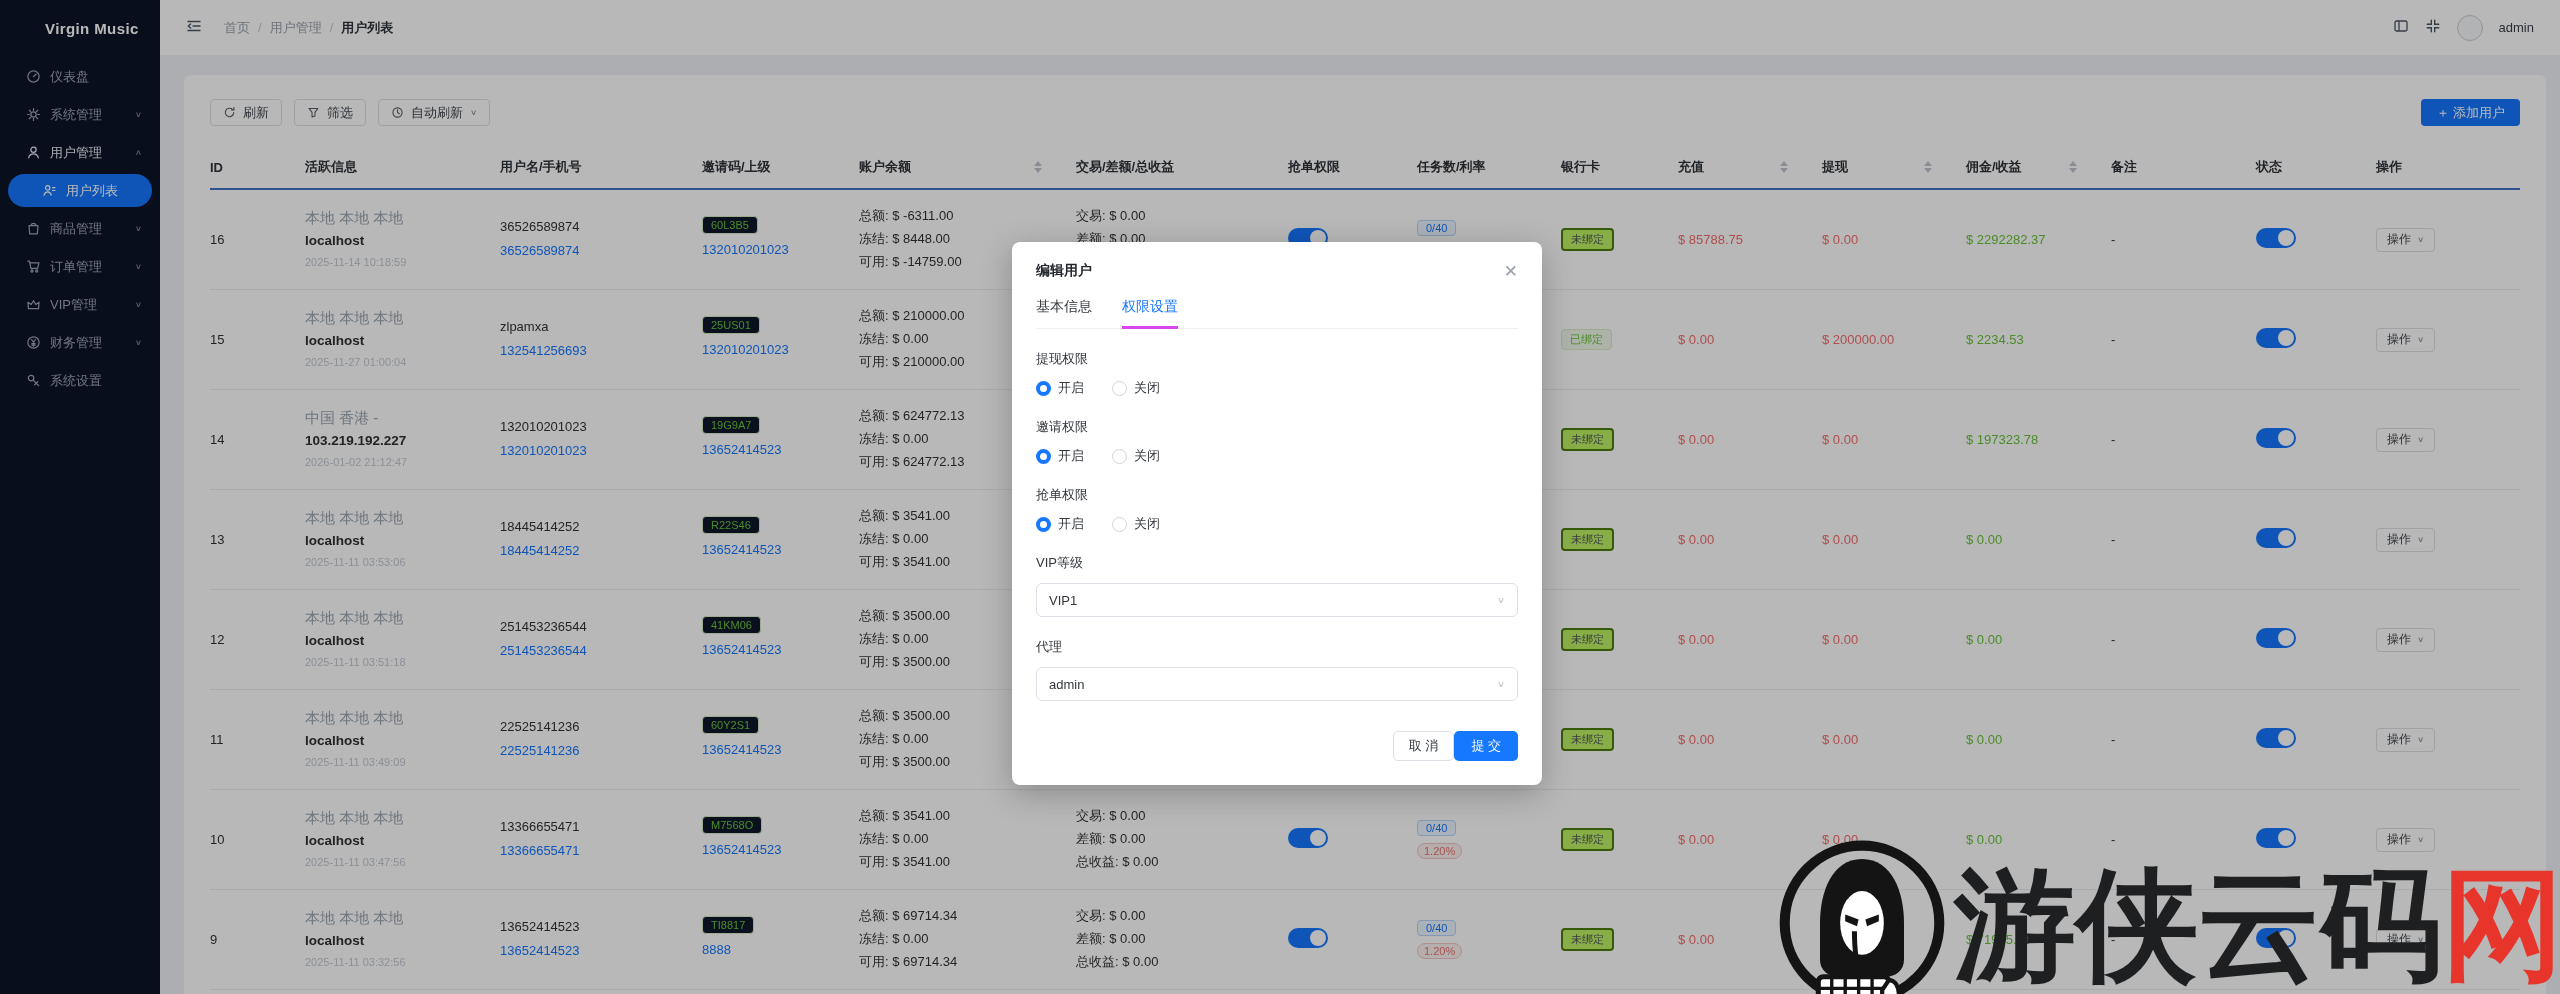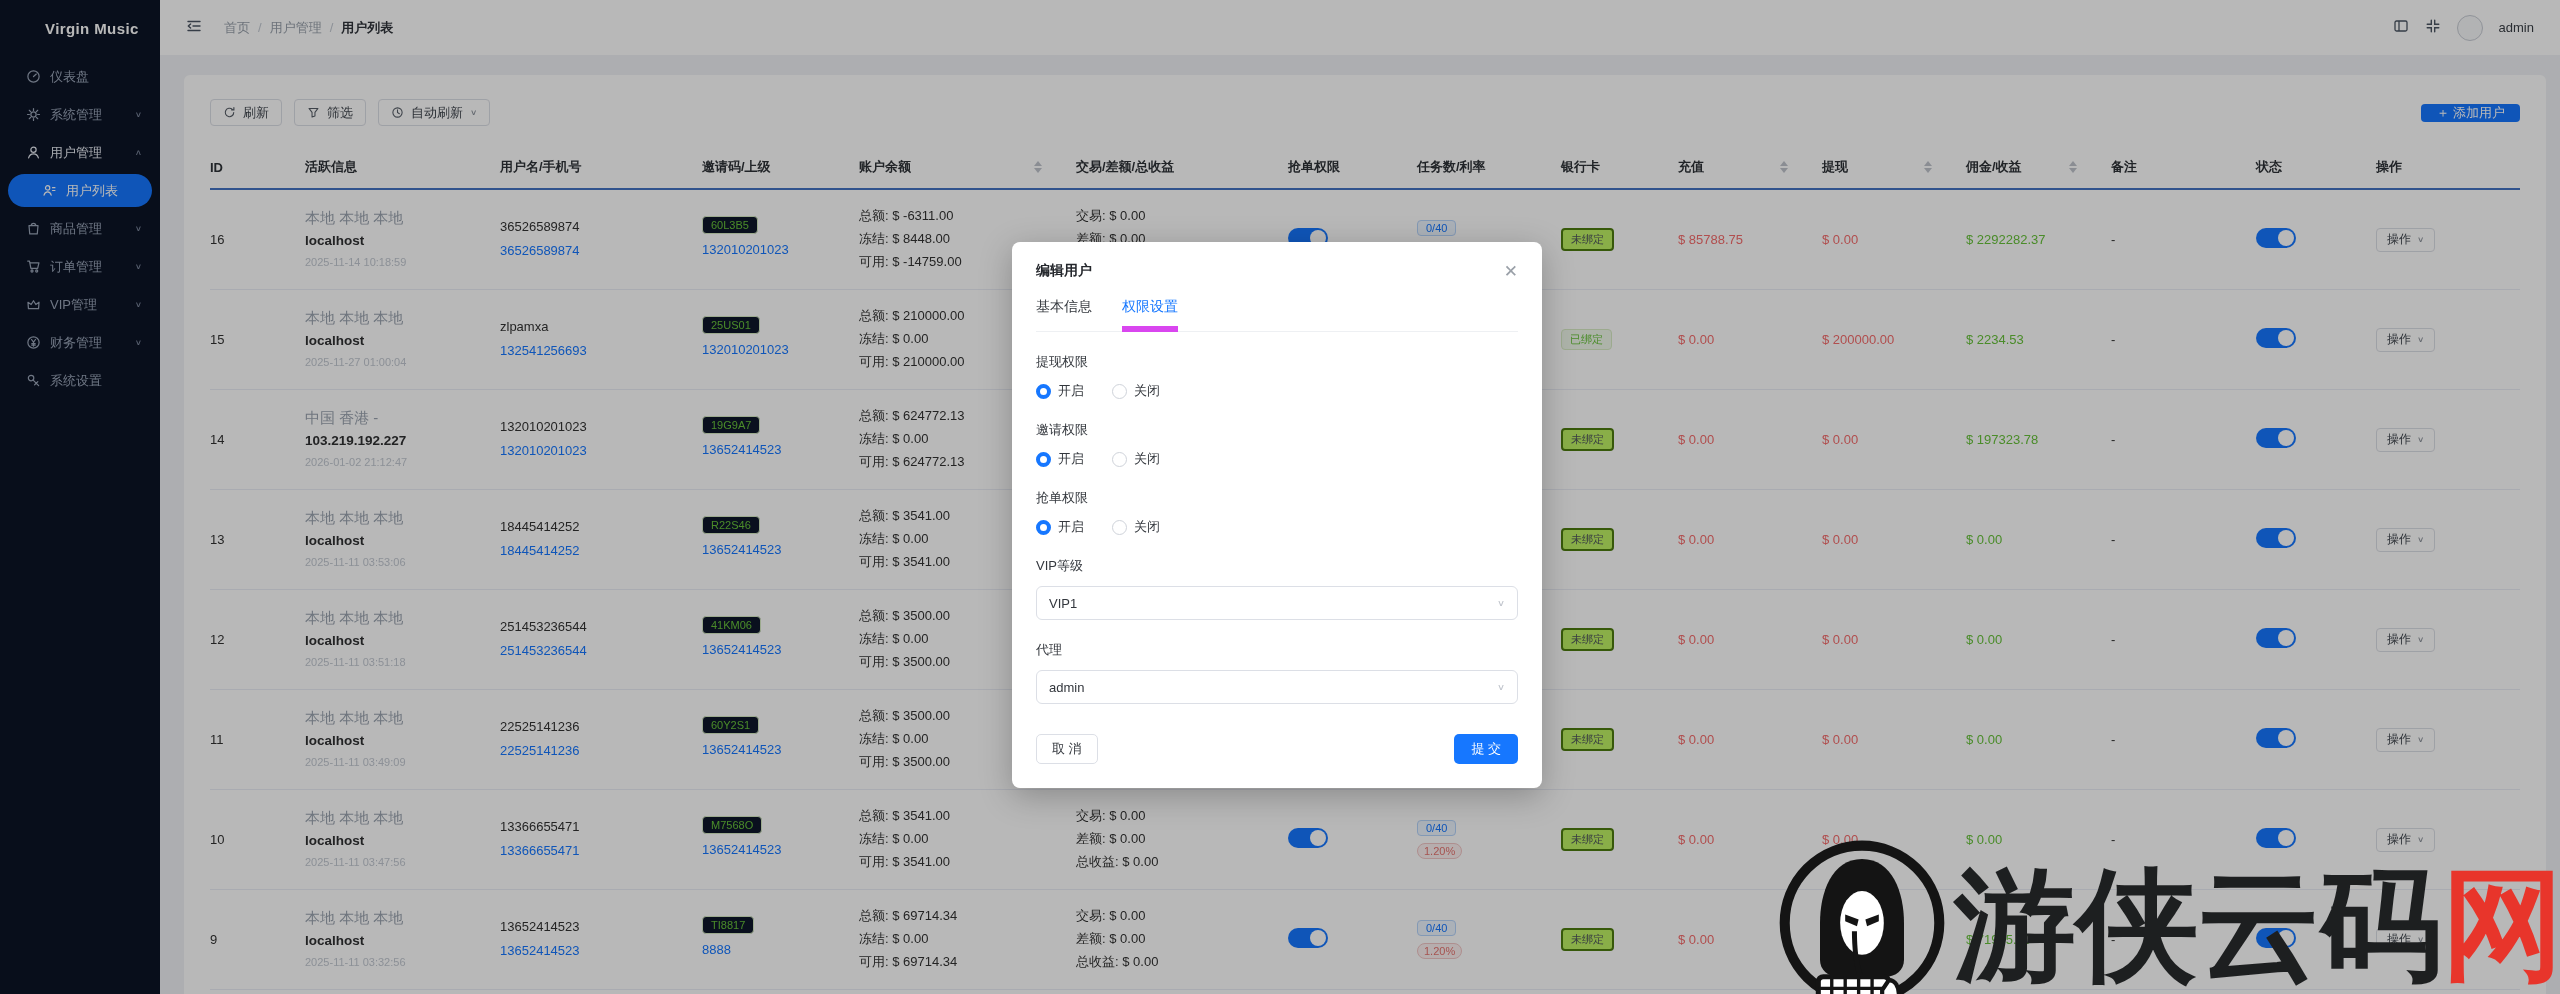--- a/index.html
+++ b/index.html
@@ -25,21 +25,21 @@
   .top-right{margin-left:auto;display:flex;align-items:center;gap:16px}
   .avatar{width:26px;height:26px;border-radius:50%;border:1.5px solid #c8ccd4;background:#f7f8fa}
   .admin-name{font-size:13px;color:#3a3f46}
   .content{flex:1;padding:20px 14px 0 24px;min-height:0}
   .card{background:#fff;border-radius:6px;padding:24px 26px 0 26px;height:1000px}
   
   .toolbar{display:flex;align-items:center;margin-bottom:20px}
   .tbtn{display:inline-flex;align-items:center;gap:7px;height:27px;padding:0 12px;border:1px solid #dcdfe6;border-radius:4px;background:#fff;color:#3f454d;font-size:13px;margin-right:12px;cursor:pointer}
   .tbtn svg{width:13px;height:13px;color:#555c66}
   .tbtn .chev{font-size:10px;color:#8a919b;transform:scaleY(.8)}
-  .add-btn{margin-left:auto;height:18px;padding:0 15px;background:#1677ff;color:#fff;border:none;border-radius:4px;font-size:13px;cursor:pointer}
+  .add-btn{margin-left:auto;height:27px;padding:0 15px;background:#1677ff;color:#fff;border:none;border-radius:4px;font-size:13px;cursor:pointer}
   
   .grid{display:grid;grid-template-columns:95px 195px 202px 157px 217px 212px 129px 144px 117px 144px 144px 145px 145px 120px 1fr;align-items:center}
   .thead{height:44px;border-bottom:2px solid #4474c4;font-weight:bold;font-size:13px;color:#2f3338}
   .th{display:flex;align-items:center;padding-right:6px}
   .sorter{display:inline-flex;flex-direction:column;margin-left:auto;margin-right:28px}
   .car{width:0;height:0;border-left:4px solid transparent;border-right:4px solid transparent}
   .car.up{border-bottom:5px solid #c0c4cc;margin-bottom:2px}
   .car.down{border-top:5px solid #c0c4cc}
   .trow{min-height:100px;border-bottom:1px solid #ebeef5;font-size:13px;color:#333}
   .cell{padding-right:8px}
@@ -61,31 +61,31 @@
   .op-btn{height:24px;padding:0 10px;background:#fff;border:1px solid #dcdfe6;border-radius:4px;font-size:12px;color:#3f454d;cursor:pointer;display:inline-flex;align-items:center;gap:6px}
   .op-btn .chev{font-size:10px;color:#8a919b;transform:scaleY(.8)}
   
   .mask{position:absolute;inset:0;background:rgba(0,0,0,.28);z-index:10}
   .modal{position:absolute;left:1012px;top:242px;width:530px;background:#fff;border-radius:8px;z-index:20;padding:20px 24px 24px;box-shadow:0 8px 32px rgba(0,0,0,.25)}
   .modal-head{display:flex;justify-content:space-between;align-items:center}
   .modal-title{font-size:14px;font-weight:bold;color:#24272c}
   .close{color:#9aa0a8;font-size:17px;cursor:pointer;line-height:1}
   .tabs{display:flex;gap:30px;margin-top:18px;border-bottom:1px solid #eef0f3;font-size:14px}
   .tab{padding-bottom:10px;color:#33373d;cursor:pointer}
-  .tab.active{color:#1677ff;border-bottom:6px solid #d946ef;margin-bottom:-1px}
+  .tab.active{color:#1677ff;border-bottom:3px solid #d946ef;margin-bottom:-1px}
   .fgroup{margin-top:21px}
   .flabel{font-size:13px;color:#33373d;margin-bottom:11px}
   .radios{display:flex;gap:28px;align-items:center;font-size:13px;color:#33373d}
   .radio-opt{display:inline-flex;align-items:center;cursor:pointer}
   .radio{width:15px;height:15px;border-radius:50%;display:inline-block;margin-right:7px;background:#fff}
   .radio.on{border:4.5px solid #1677ff}
   .radio.off{border:1px solid #cfd3da}
   .select{height:34px;border:1px solid #dcdfe6;border-radius:6px;display:flex;align-items:center;justify-content:space-between;padding:0 12px;font-size:13px;color:#33373d;cursor:pointer}
   .sel-chev{color:#c0c4cc;font-size:11px;transform:scaleY(.8)}
-  .modal-foot{display:flex;justify-content:space-between;gap:12px;margin-top:30px}
+  .modal-foot{display:flex;justify-content:flex-end;gap:0;margin-top:30px}
   .btn-cancel{height:30px;padding:0 15px;background:#fff;border:1px solid #dcdfe6;border-radius:5px;font-size:13px;color:#33373d;cursor:pointer}
   .btn-submit{height:30px;padding:0 17px;background:#1677ff;border:none;border-radius:5px;font-size:13px;color:#fff;cursor:pointer}
   
   .watermark{position:absolute;left:1778px;top:838px;display:flex;align-items:flex-start;z-index:40;pointer-events:none}
   .wm-logo{width:168px;height:190px;flex-shrink:0}
   .wm-text{font-size:122px;font-weight:bold;color:#1d1f20;line-height:1;margin-left:8px;margin-top:26px;white-space:nowrap}
   .wm-accent{color:#e8352b}
 </style>
 </head>
 <body>

